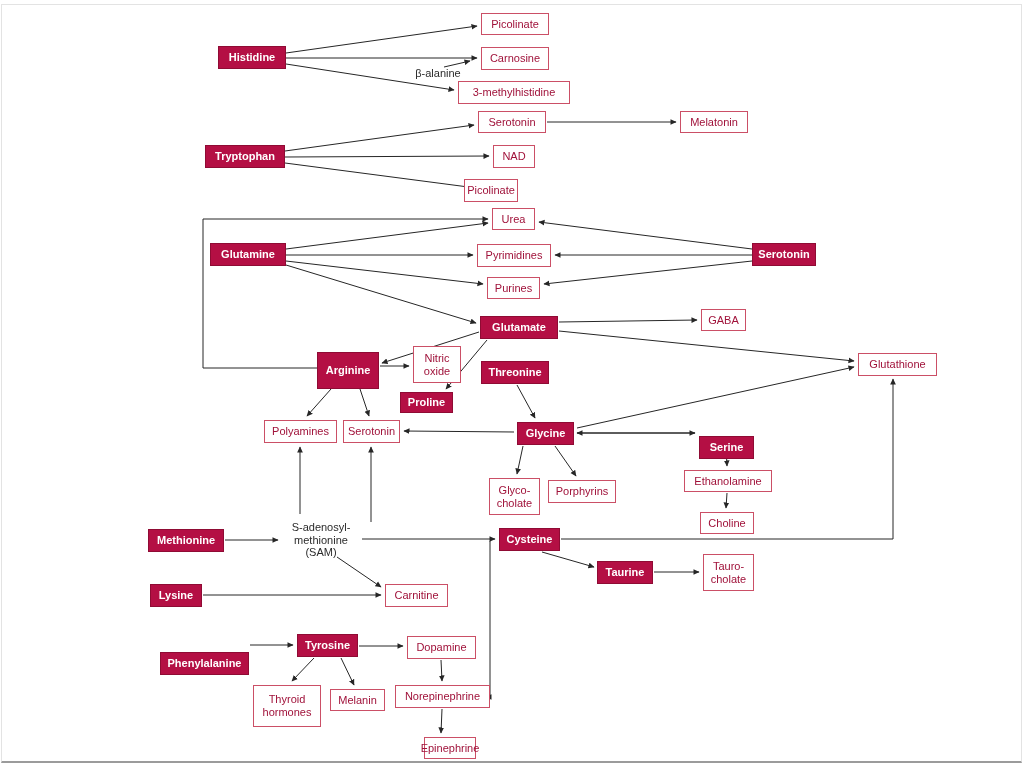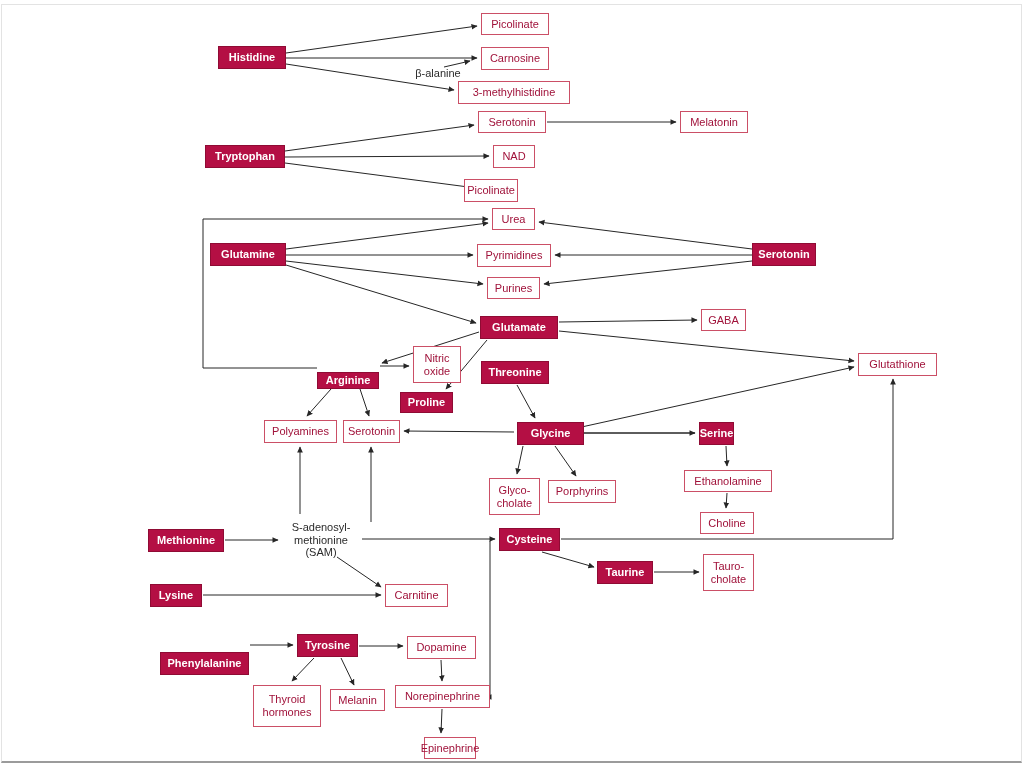--- a/index.html
+++ b/index.html
@@ -108,25 +108,25 @@
   <line x1="341" y1="658" x2="354" y2="685" marker-end="url(#arr)"></line>
   <line x1="441" y1="660" x2="442" y2="681" marker-end="url(#arr)"></line>
   <line x1="442" y1="709" x2="441" y2="733" marker-end="url(#arr)"></line>
 </svg>
 
 <div class="node filled" style="left:218px;top:46px;width:68px;height:23px">Histidine</div>
 <div class="node filled" style="left:205px;top:145px;width:80px;height:23px">Tryptophan</div>
 <div class="node filled" style="left:210px;top:243px;width:76px;height:23px">Glutamine</div>
 <div class="node filled" style="left:752px;top:243px;width:64px;height:23px">Serotonin</div>
 <div class="node filled" style="left:480px;top:316px;width:78px;height:23px">Glutamate</div>
-<div class="node filled" style="left:317px;top:372px;width:62px;height:17px">Arginine</div>
+<div class="node filled" style="left:317px;top:352px;width:62px;height:37px">Arginine</div>
 <div class="node filled" style="left:481px;top:361px;width:68px;height:23px">Threonine</div>
 <div class="node filled" style="left:400px;top:392px;width:53px;height:21px">Proline</div>
-<div class="node filled" style="left:517px;top:422px;width:67px;height:23px">Glycine</div>
-<div class="node filled" style="left:699px;top:422px;width:35px;height:23px">Serine</div>
+<div class="node filled" style="left:517px;top:422px;width:57px;height:23px">Glycine</div>
+<div class="node filled" style="left:699px;top:436px;width:55px;height:23px">Serine</div>
 <div class="node filled" style="left:148px;top:529px;width:76px;height:23px">Methionine</div>
 <div class="node filled" style="left:499px;top:528px;width:61px;height:23px">Cysteine</div>
 <div class="node filled" style="left:597px;top:561px;width:56px;height:23px">Taurine</div>
 <div class="node filled" style="left:150px;top:584px;width:52px;height:23px">Lysine</div>
 <div class="node filled" style="left:160px;top:652px;width:89px;height:23px">Phenylalanine</div>
 <div class="node filled" style="left:297px;top:634px;width:61px;height:23px">Tyrosine</div>
 
 <div class="node outlined" style="left:481px;top:13px;width:68px;height:22px">Picolinate</div>
 <div class="node outlined" style="left:481px;top:47px;width:68px;height:23px">Carnosine</div>
 <div class="node outlined" style="left:458px;top:81px;width:112px;height:23px">3-methylhistidine</div>

